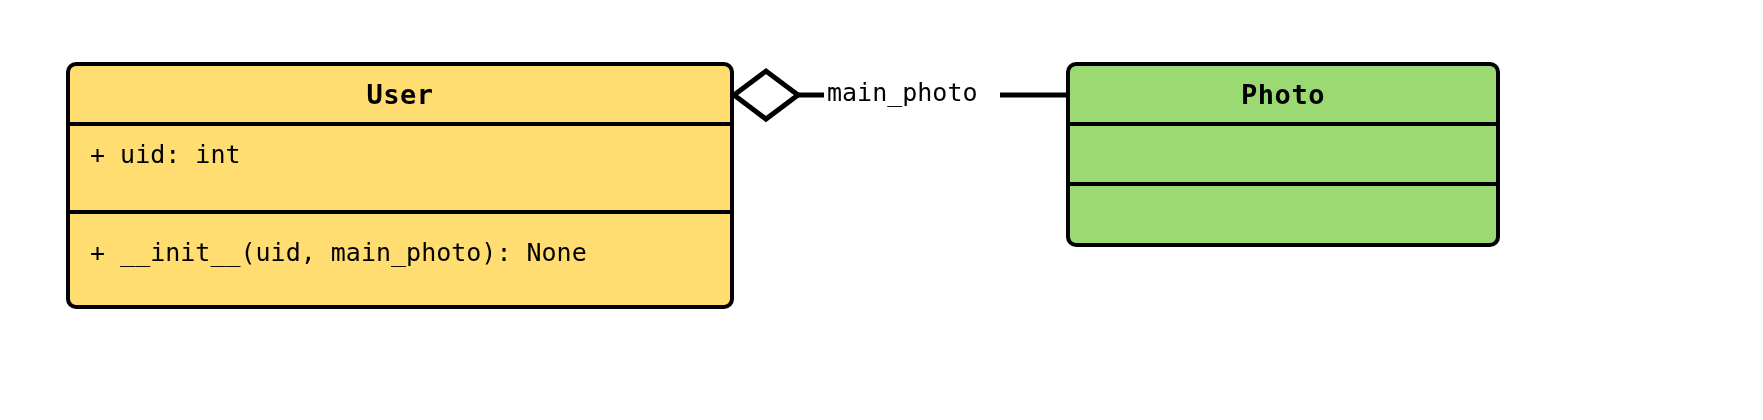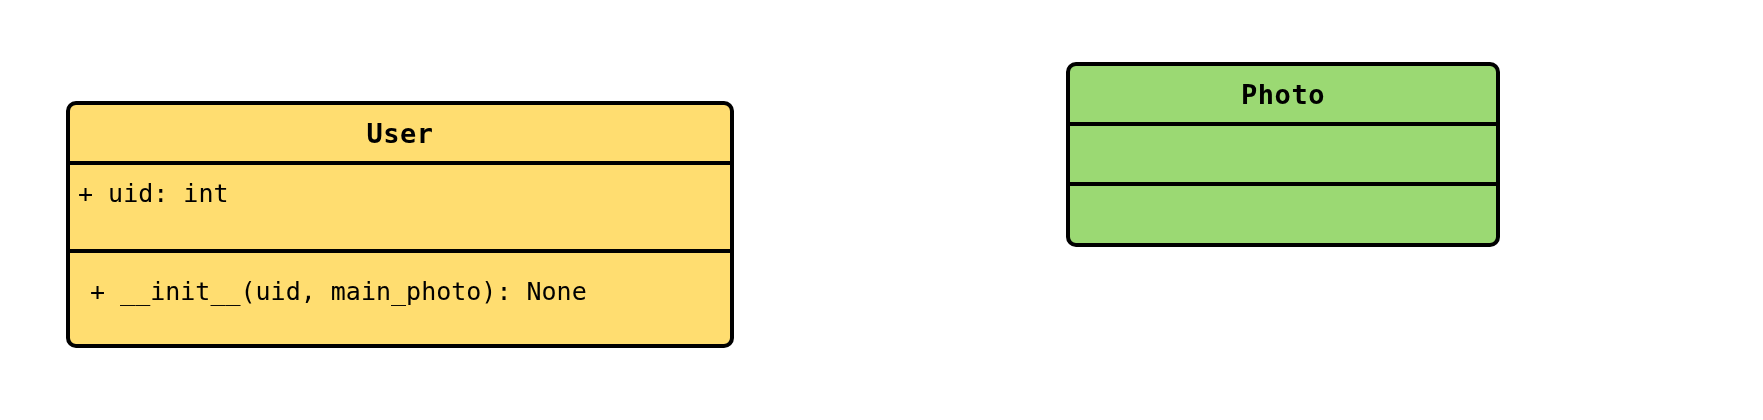--- a/index.html
+++ b/index.html
@@ -59,26 +59,25 @@
     font-weight: bold;
   }
 
   
   #user-class {
     left: 66px;
     top: 62px;
     width: 668px;
     height: 247px;
     background: #ffdd70;
-    margin-top: 39px;
   }
   #user-class .class-title { height: 56px; }
   #user-class .attr-compartment {
     height: 88px;
-    padding: 14px 0 0 8px;
+    padding: 14px 0 0 20px;
   }
   #user-class .method-compartment {
     height: 95px;
     padding: 24px 4px 0 20px;
   }
 
   
   #photo-class {
     left: 1066px;
     top: 62px;
@@ -124,20 +123,31 @@
 
     <div class="compartment attr-compartment">
       <div class="member-line">+ uid: int</div>
     </div>
 
     <div class="compartment method-compartment">
       <div class="member-line">+ __init__(uid, main_photo): None</div>
     </div>
   </div>
 
+  <div id="association">
+    <svg id="assoc-svg" width="345" height="70" viewBox="0 0 345 70">
+
+      <polygon points="6,33 38,9 70,33 38,57" fill="#ffffff" stroke="#000000" stroke-width="5"></polygon>
+
+      <line x1="70" y1="33" x2="100" y2="33" stroke="#000000" stroke-width="5"></line>
+
+      <line x1="272" y1="33" x2="345" y2="33" stroke="#000000" stroke-width="5"></line>
+    </svg>
+    <div id="assoc-label">main_photo</div>
+  </div>
 
   <div class="class-box" id="photo-class">
     <div class="compartment class-title">Photo</div>
     <div class="compartment attr-compartment"></div>
     <div class="compartment method-compartment"></div>
   </div>
 
 </div>
 
 </body></html>

